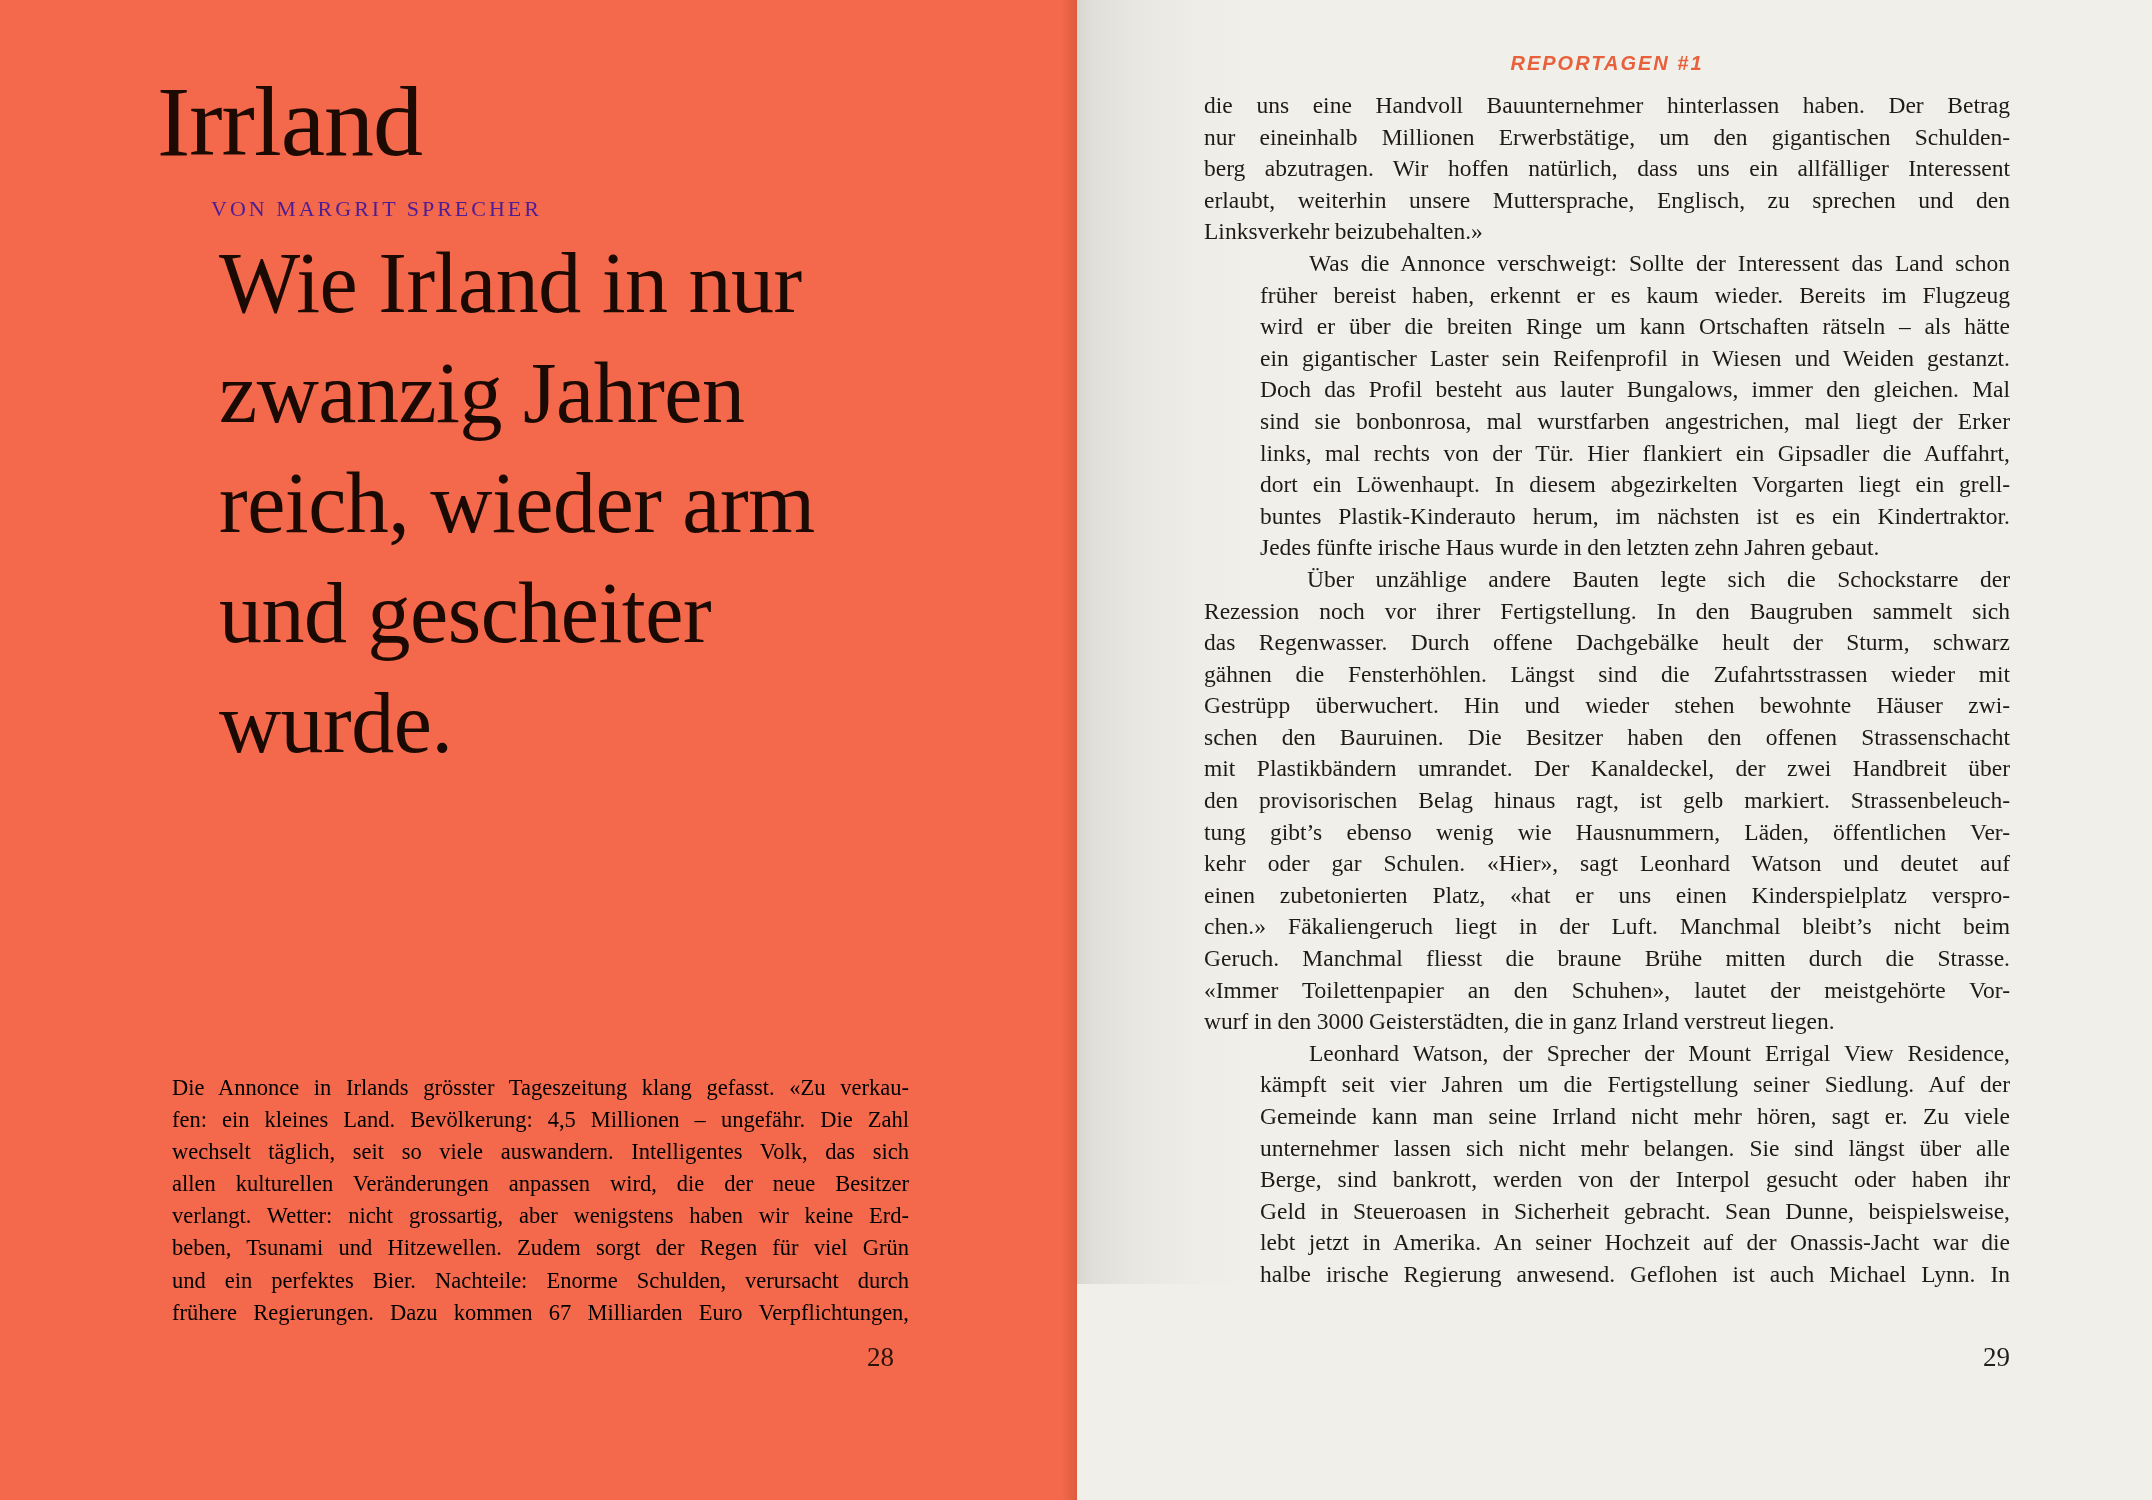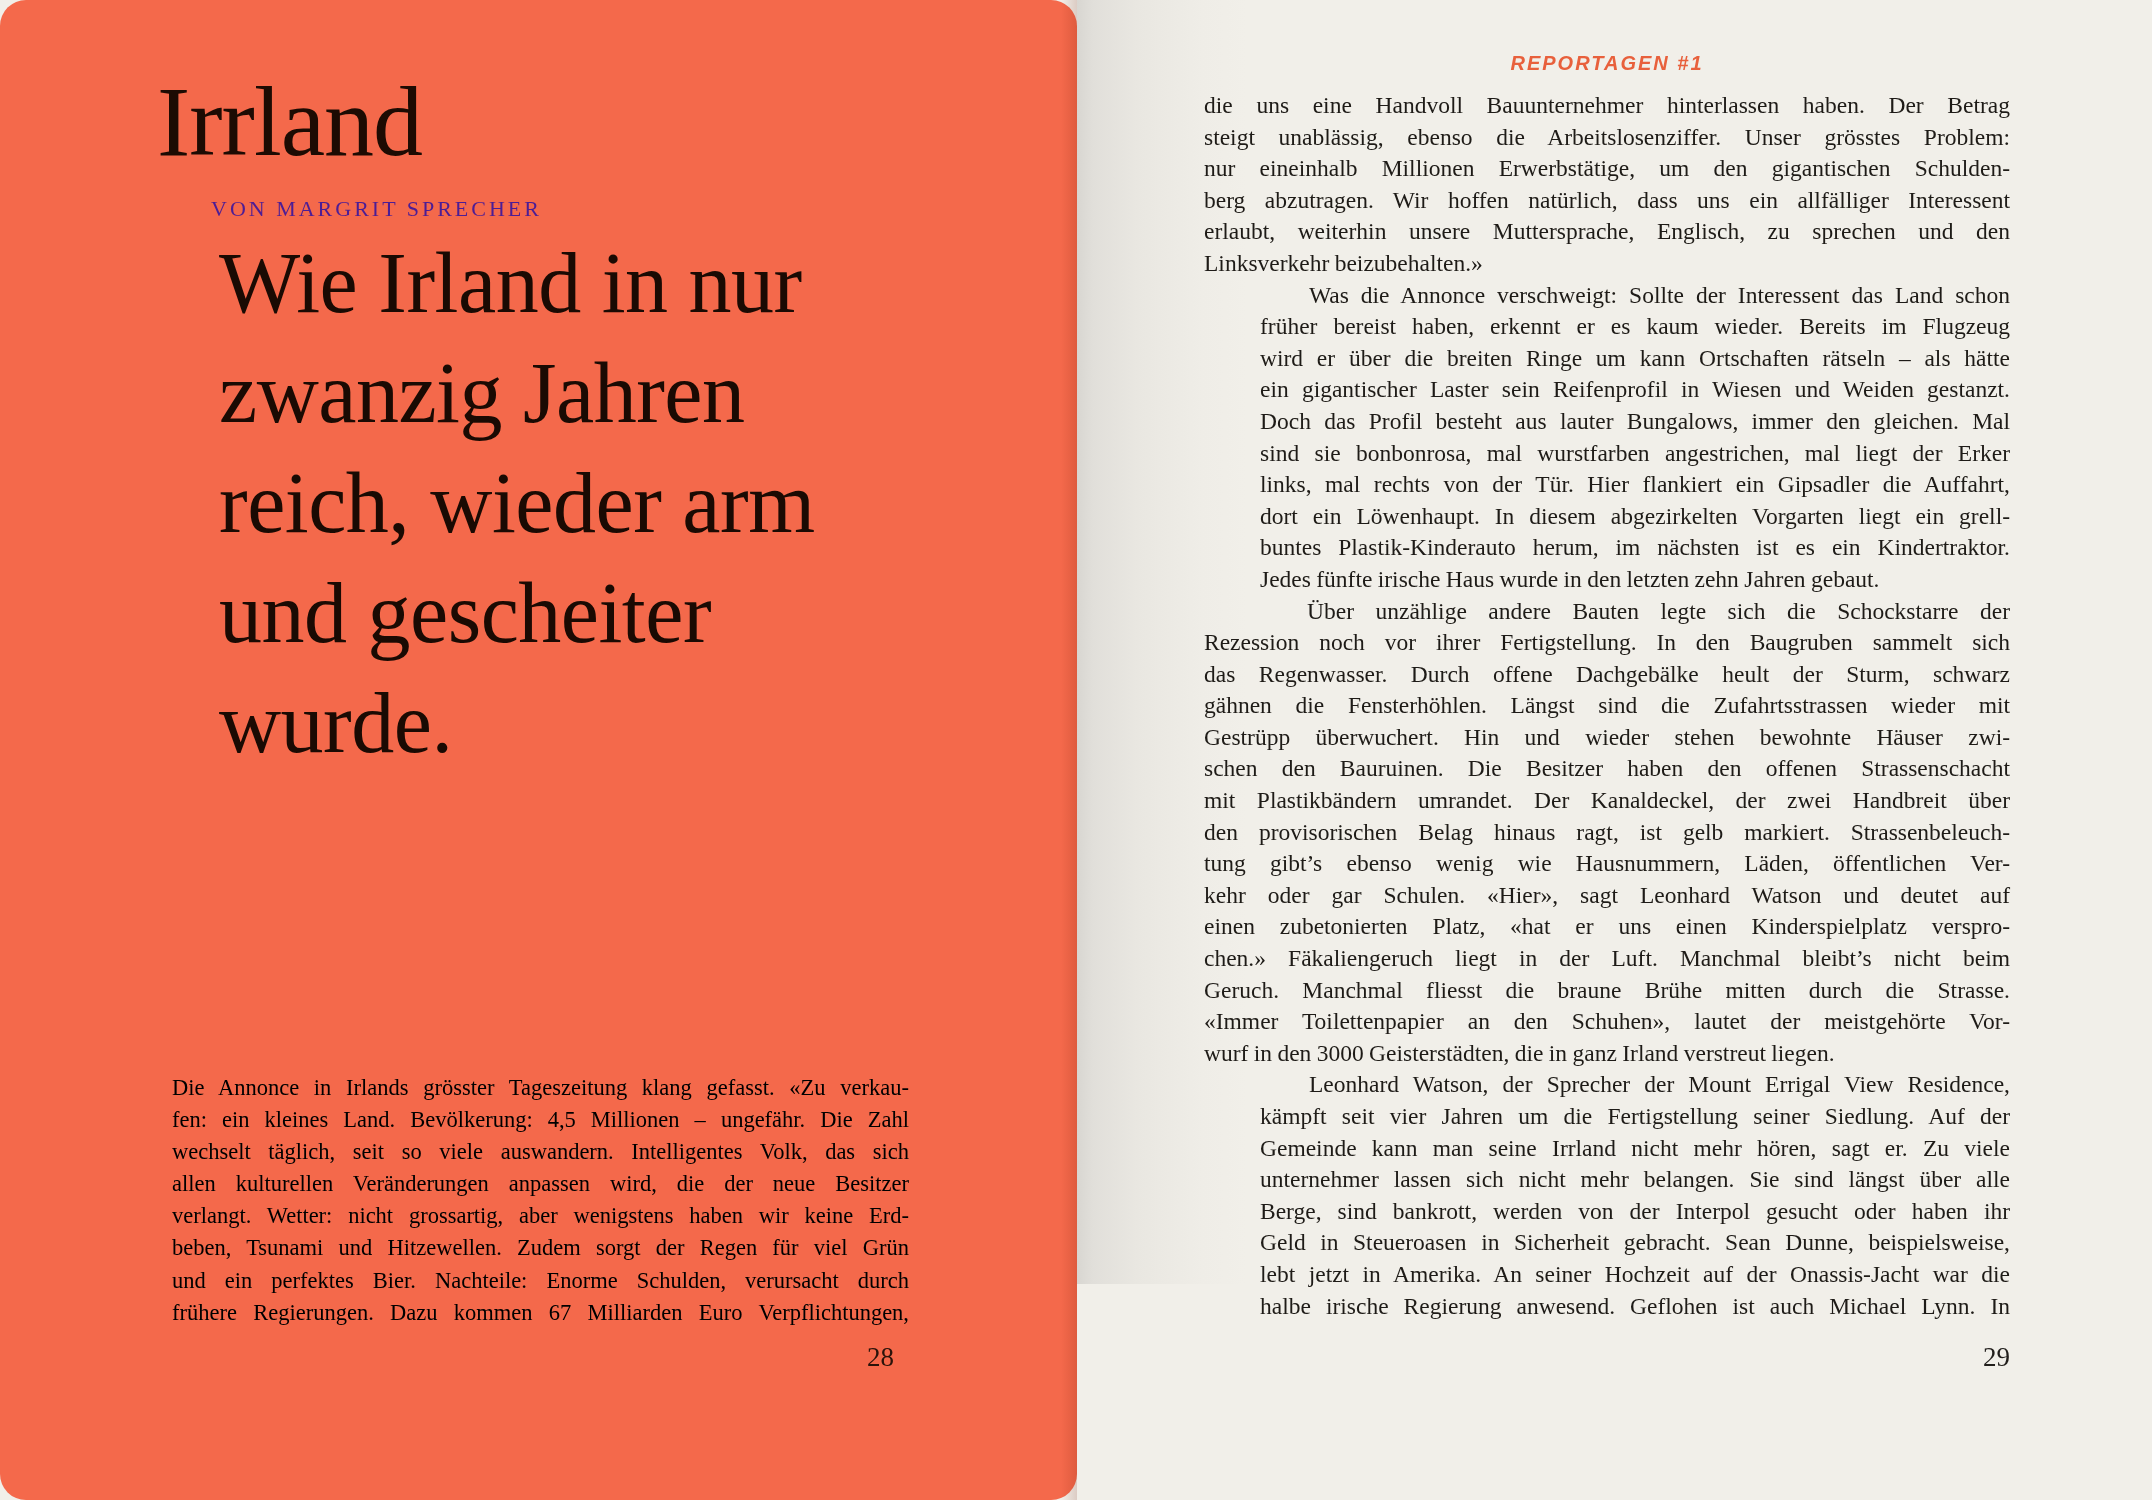--- a/index.html
+++ b/index.html
@@ -9,21 +9,20 @@
     background: #F1EFE9;
     font-family: "Liberation Serif", "DejaVu Serif", serif;
     overflow: hidden;
   }
 
   
   .page-left {
     position: absolute; left: 0; top: 0;
     width: 1077px; height: 1500px;
     background: #F4694B;
-    border-radius: 26px;
   }
   .page-left .spine-shade {
     position: absolute; right: 0; top: 0; bottom: 0; width: 16px;
     background: linear-gradient(90deg, rgba(0,0,0,0) 0%, rgba(110,20,0,0.16) 100%);
   }
   .story-title {
     position: absolute; left: 157px; top: 72px;
     font-size: 100px; line-height: 1; font-weight: 400;
     color: #1D0B03; margin: 0; letter-spacing: -1px;
   }
@@ -111,21 +110,20 @@
     </div>
   <div class="pageno pageno-left">28</div>
   <div class="spine-shade"></div>
 </section>
 
 <section class="page-right">
   <div class="running-head">REPORTAGEN #1</div>
   <div class="right-col">
       <div class="para cont">
         <div class="tline first">die uns eine Handvoll Bauunternehmer hinterlassen haben. Der Betrag</div>
-        <div class="tline">steigt unablässig, ebenso die Arbeitslosenziffer. Unser grösstes Problem:</div>
         <div class="tline">nur eineinhalb Millionen Erwerbstätige, um den gigantischen Schulden-</div>
         <div class="tline">berg abzutragen. Wir hoffen natürlich, dass uns ein allfälliger Interessent</div>
         <div class="tline">erlaubt, weiterhin unsere Muttersprache, Englisch, zu sprechen und den</div>
         <div class="tline noj">Linksverkehr beizubehalten.»</div>
       </div>
       <div class="para offset">
         <div class="tline first">Was die Annonce verschweigt: Sollte der Interessent das Land schon</div>
         <div class="tline">früher bereist haben, erkennt er es kaum wieder. Bereits im Flugzeug</div>
         <div class="tline">wird er über die breiten Ringe um kann Ortschaften rätseln – als hätte</div>
         <div class="tline">ein gigantischer Laster sein Reifenprofil in Wiesen und Weiden gestanzt.</div>

